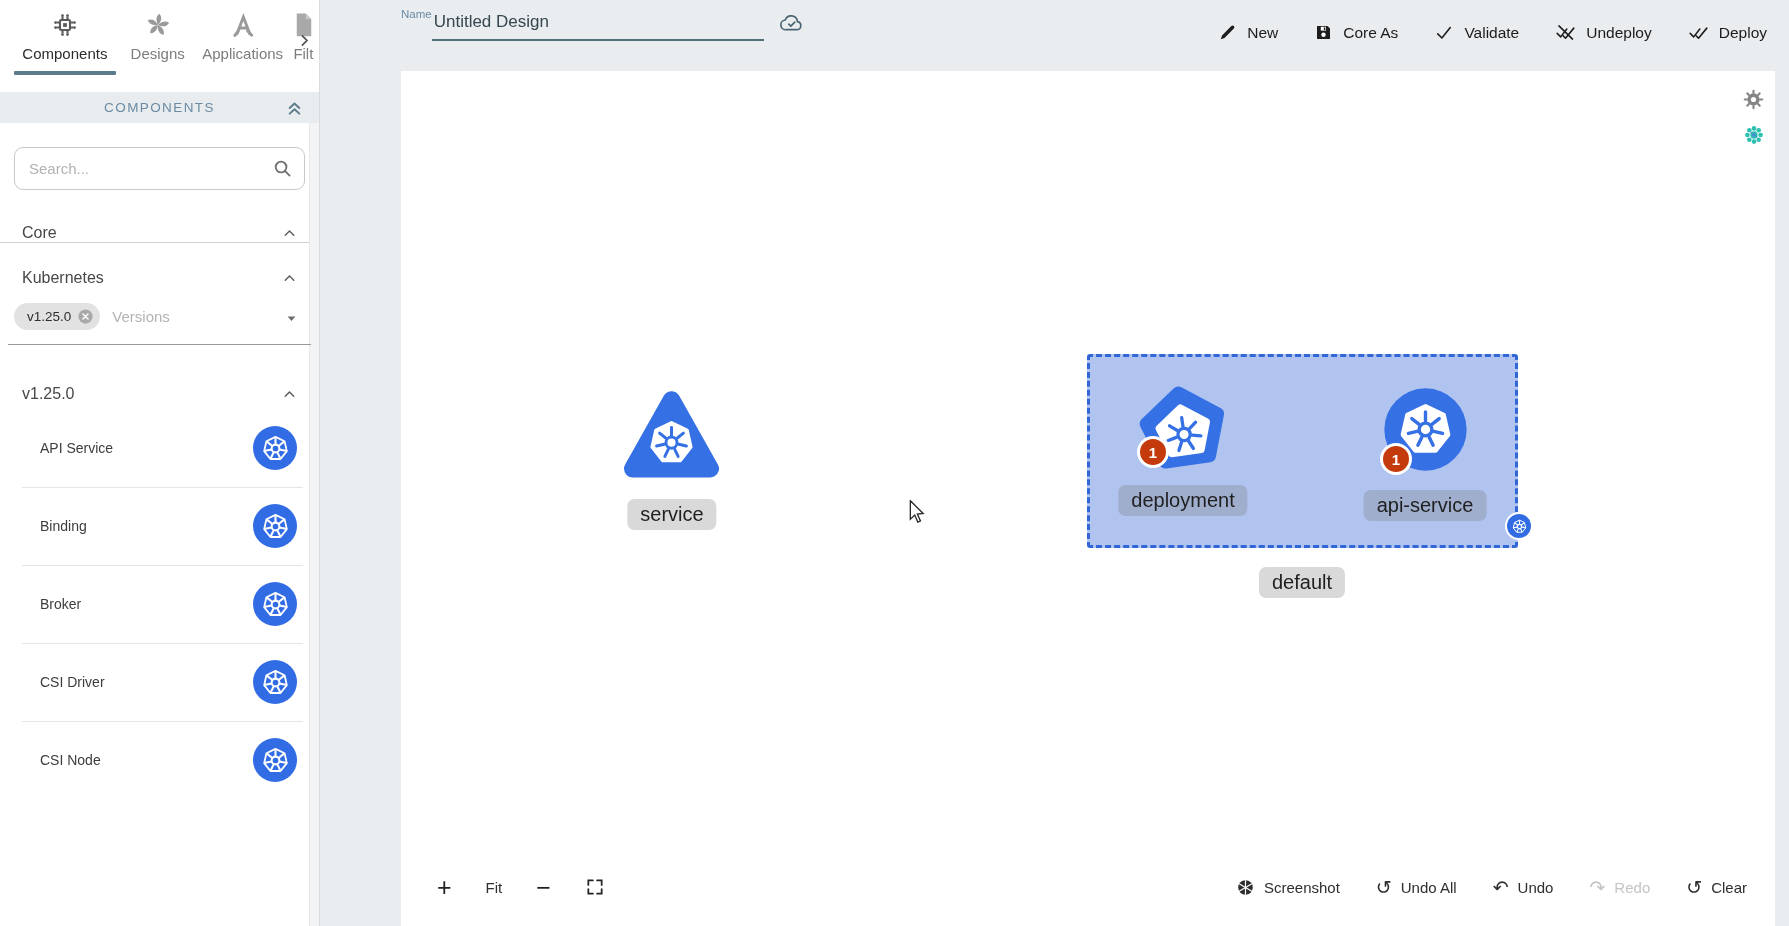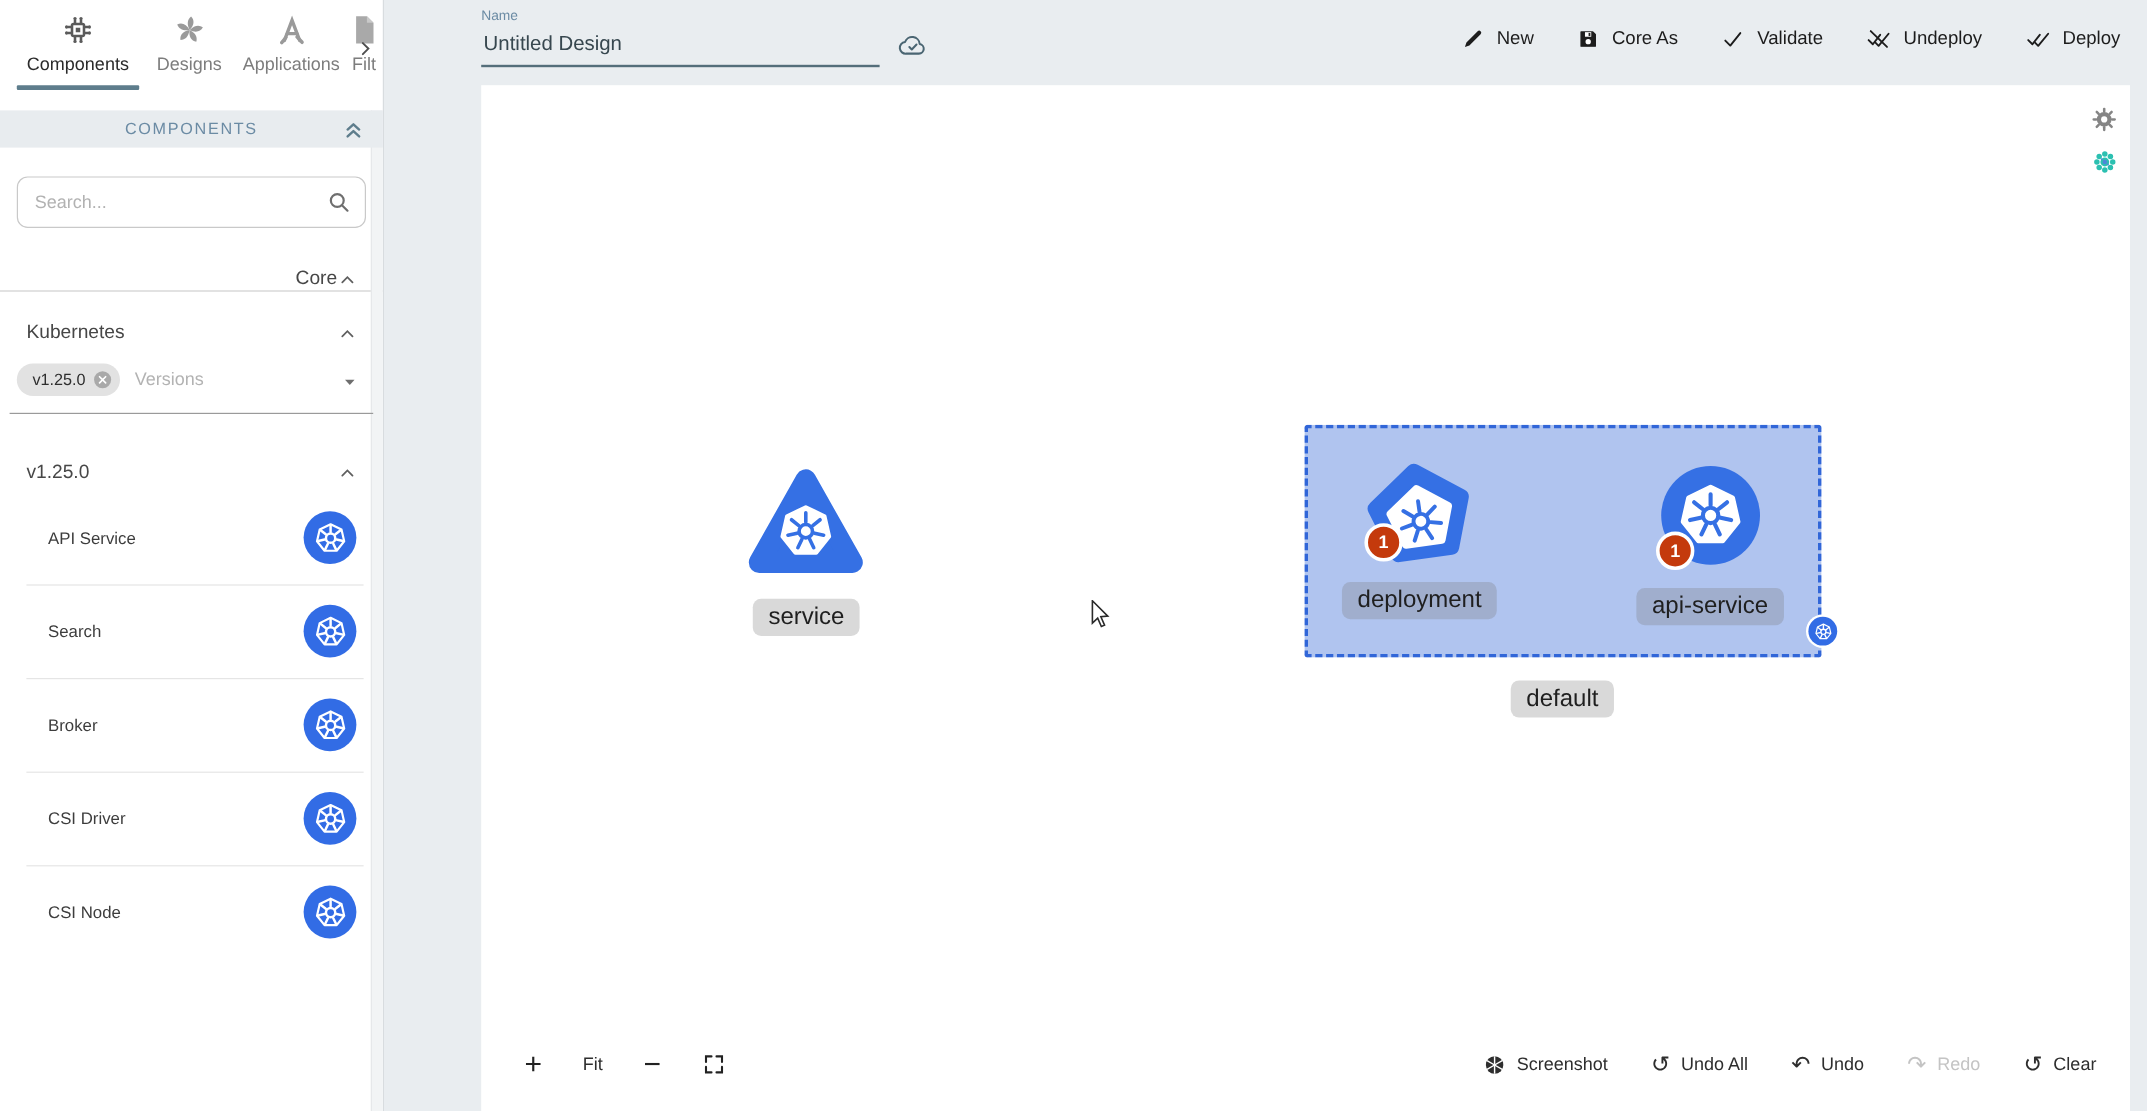--- a/index.html
+++ b/index.html
@@ -30,21 +30,21 @@
   .collapse-chevrons { position:absolute; right:14px; top:5px; cursor:pointer; }
 
   .search-row { margin:24px 14px 0 14px; position:relative; }
   .search-input { width:100%; height:43px; border:1px solid #c9c9c9; border-radius:9px;
     padding:0 44px 0 14px; font-size:15px; color:#333; outline:none; background:#fff; }
   .search-input::placeholder { color:#b2b2b2; }
   .search-icon { position:absolute; right:11px; top:10px; }
 
   .section-head { display:flex; justify-content:space-between; align-items:center;
     padding:0 21px 0 22px; color:#474747; font-size:16px; }
-  .head-core { margin-top:34px;justify-content:flex-end; }
+  .head-core { margin-top:34px; }
   .head-k8s { margin-top:26px; }
   .head-ver { margin-top:40px; }
 
   .app-row { display:flex; justify-content:space-between; align-items:center;
     height:76px; padding:0 24px 0 25px; margin-top:2px; cursor:grab; }
   .app-row .item-label { font-size:14px; color:#3d3d3d; }
   .mesh-circle { width:40px; height:40px; border-radius:50%; background:#00B39F;
     display:flex; align-items:center; justify-content:center; }
   .divider-strong { border-top:1px solid #cfcfcf; }
 
@@ -63,21 +63,21 @@
   .comp-item .item-label { font-size:14px; color:#3d3d3d; }
   .k8s-badge { width:44px; height:44px; border-radius:50%; background:#326CE5; color:#fff;
     display:flex; align-items:center; justify-content:center; flex:none; }
   .k8s-badge svg { width:31px; height:31px; }
 
   
   .main { position:absolute; left:385px; right:0; top:0; bottom:0; background:#e9edf0; }
   .main-header { height:71px; display:flex; align-items:flex-start; justify-content:space-between;
     padding:8px 22px 0 16px; }
   .name-block { display:flex; align-items:flex-end; gap:14px; }
-  .name-field { display:flex; flex-direction:column; }
+  .name-field { display:flex; flex-direction:row; }
   .name-label { font-size:11.5px; color:#6b8ba4; margin-bottom:3px; }
   .name-input { width:332px; border:none; border-bottom:2px solid #546e7a; background:transparent;
     font-size:17px; color:#37474f; padding:4px 0 7px 2px; outline:none;
     font-family:"Liberation Sans","DejaVu Sans",sans-serif; }
   .cloud-indicator { margin-bottom:4px; }
 
   .header-actions { display:flex; align-items:center; gap:36px; margin-top:14px; }
   .action-btn { display:flex; align-items:center; gap:10px; font-size:15.5px; color:#1c1c1c; cursor:pointer; }
 
   
@@ -270,21 +270,21 @@
     <div class="comp-item">
       <span class="item-label">API Service</span>
       <span class="k8s-badge">
         <svg viewBox="0 0 24 24">
             <use href="#sym-heptagon-line"></use>
             <use href="#sym-k8s-wheel"></use>
           </svg>
       </span>
     </div>
     <div class="comp-item">
-      <span class="item-label">Search</span>
+      <span class="item-label">Binding</span>
       <span class="k8s-badge">
         <svg viewBox="0 0 24 24">
             <use href="#sym-heptagon-line"></use>
             <use href="#sym-k8s-wheel"></use>
           </svg>
       </span>
     </div>
     <div class="comp-item">
       <span class="item-label">Broker</span>
       <span class="k8s-badge">

